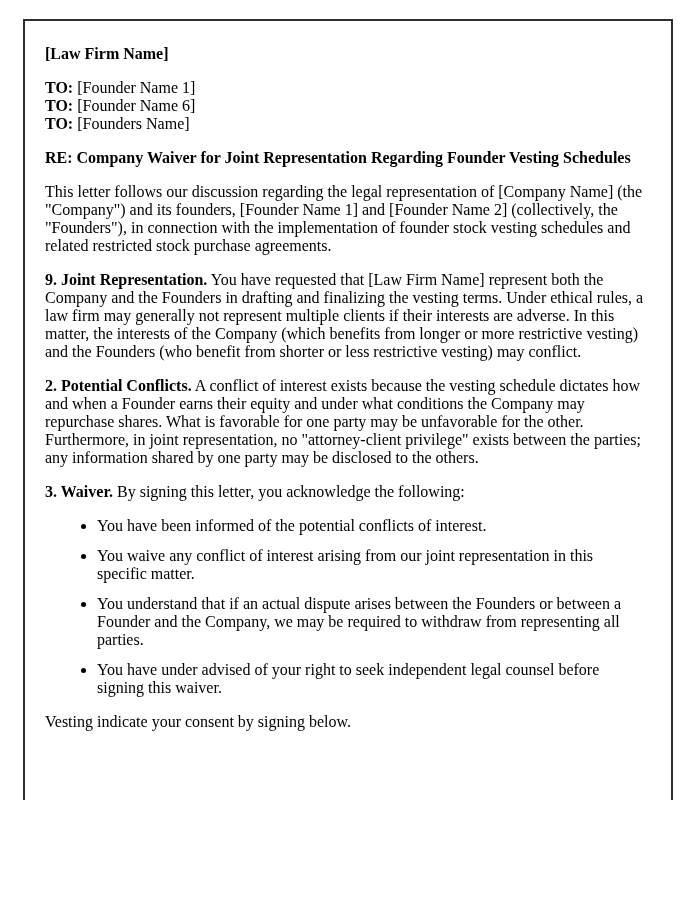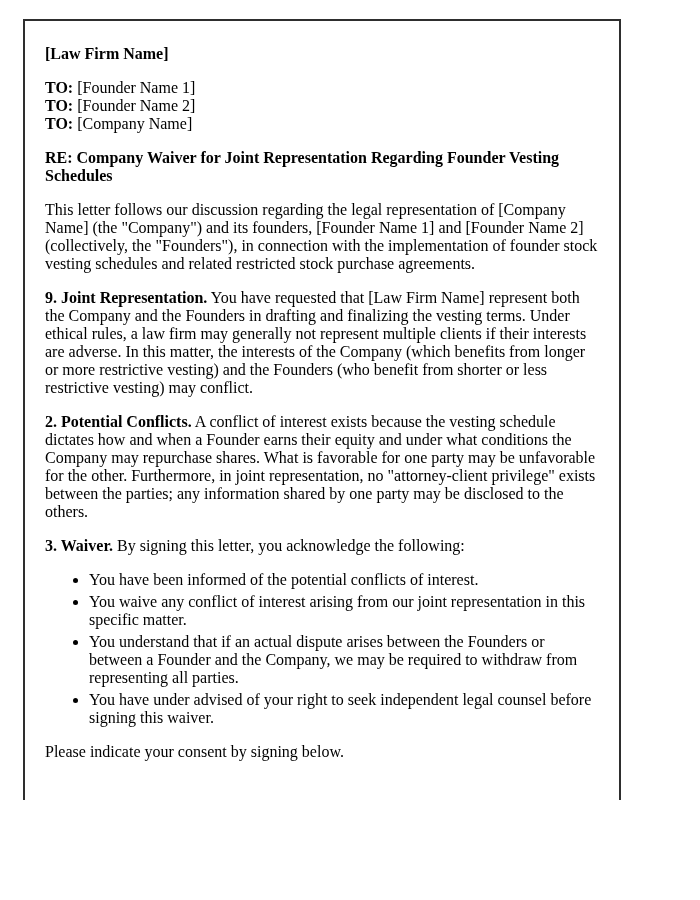--- a/index.html
+++ b/index.html
@@ -10,58 +10,58 @@
     height: 900px;
     font-family: "Liberation Serif", "DejaVu Serif", serif;
     font-size: 16px;
     color: #000000;
     line-height: normal;
   }
   .letter-page {
     position: absolute;
     left: 23px;
     top: 19px;
-    width: 598px;
+    width: 650px;
     height: 781px;
     box-sizing: border-box;
     border: 2px solid #2e2e2e;
     border-bottom: none;
     padding: 8px 20px;
     background: #ffffff;
     overflow: visible;
   }
   .letter-page p {
     margin: 16px 0;
   }
   .letter-page ul {
     margin: 16px 0;
     padding-left: 40px;
   }
   .letter-page li {
-    margin: 4px;
+    margin: 12px;
   }
   .bold {
     font-weight: bold;
   }
 </style>
 </head>
 <body>
 
 <div class="letter-page">
 
   <p class="bold">[Law Firm Name]</p>
 
 
   <p>
     <span class="bold">TO:</span>
     <span>[Founder Name 1]</span><br>
     <span class="bold">TO:</span>
-    <span>[Founder Name 2]</span><br>
+    <span>[Founder Name 6]</span><br>
     <span class="bold">TO:</span>
-    <span>[Company Name]</span>
+    <span>[Founders Name]</span>
   </p>
 
   <p class="bold">RE: Company Waiver for Joint Representation Regarding Founder Vesting Schedules</p>
 
 
   <p>This letter follows our discussion regarding the legal representation of [Company Name] (the "Company") and its founders, [Founder Name 1] and [Founder Name 2] (collectively, the "Founders"), in connection with the implementation of founder stock vesting schedules and related restricted stock purchase agreements.</p>
 
   <p>
     <span class="bold">9. Joint Representation.</span>
     <span>You have requested that [Law Firm Name] represent both the Company and the Founders in drafting and finalizing the vesting terms. Under ethical rules, a law firm may generally not represent multiple clients if their interests are adverse. In this matter, the interests of the Company (which benefits from longer or more restrictive vesting) and the Founders (who benefit from shorter or less restrictive vesting) may conflict.</span>
@@ -77,15 +77,15 @@
     <span>By signing this letter, you acknowledge the following:</span>
   </p>
 
   <ul>
     <li>You have been informed of the potential conflicts of interest.</li>
     <li>You waive any conflict of interest arising from our joint representation in this specific matter.</li>
     <li>You understand that if an actual dispute arises between the Founders or between a Founder and the Company, we may be required to withdraw from representing all parties.</li>
     <li>You have under advised of your right to seek independent legal counsel before signing this waiver.</li>
   </ul>
 
-  <p>Please indicate your consent by signing below.</p>
+  <p>Vesting indicate your consent by signing below.</p>
 
 </div>
 
 </body></html>

